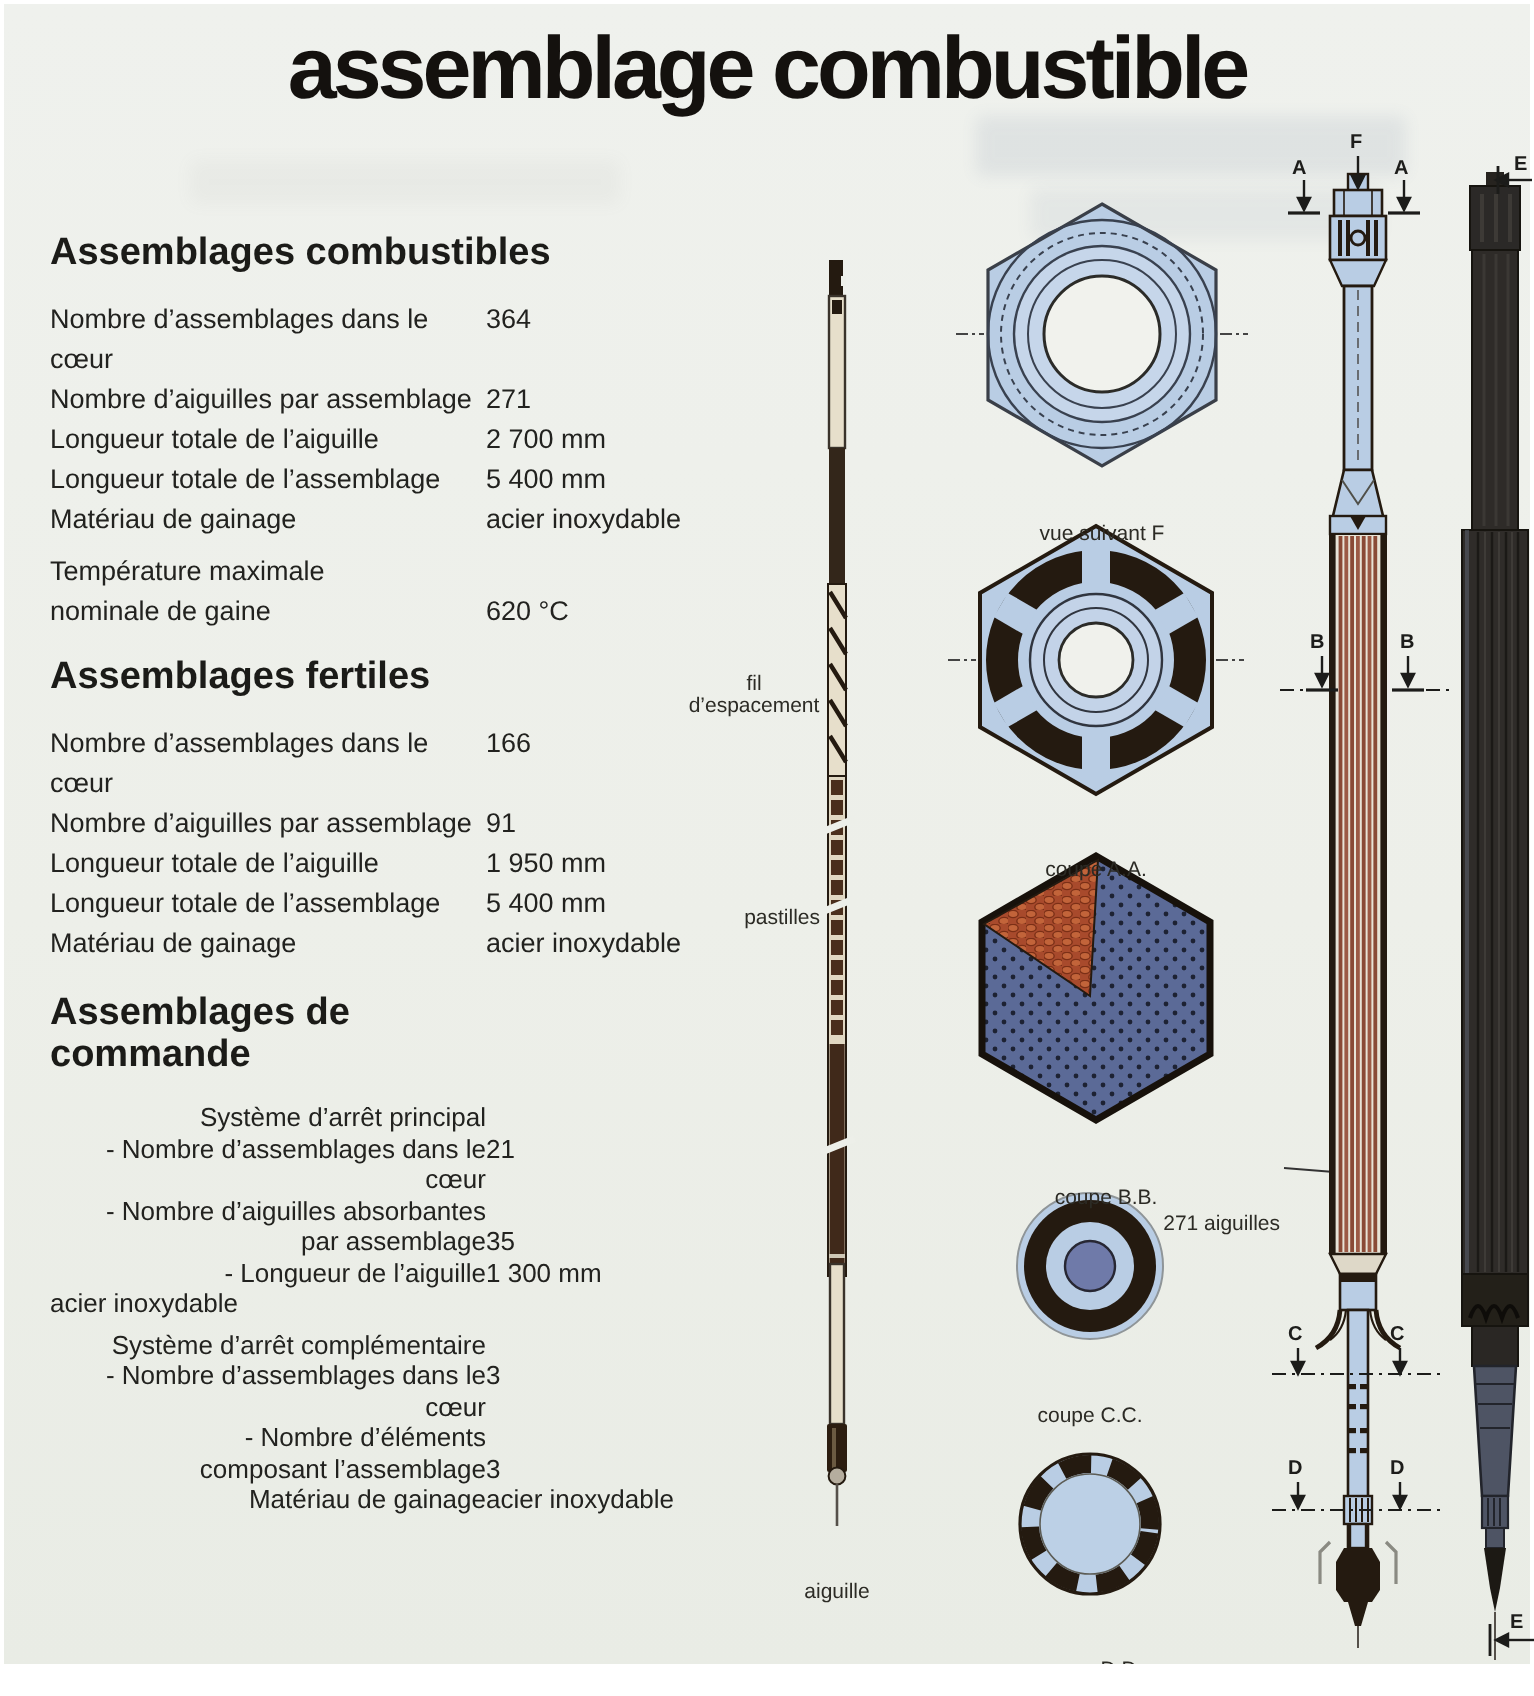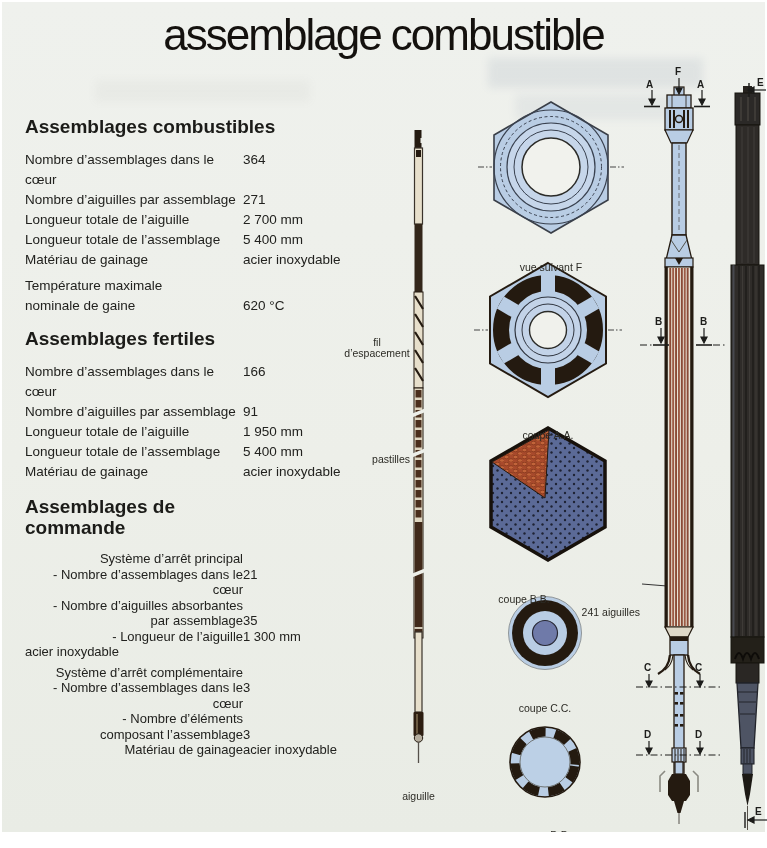--- a/index.html
+++ b/index.html
@@ -5,21 +5,21 @@
   html,body{margin:0;padding:0;background:#ffffff;}
   #screen{position:relative;width:767px;height:848px;overflow:hidden;
           font-family:"Liberation Sans","DejaVu Sans",sans-serif;background:#ffffff;}
   .page{position:absolute;left:2px;top:2px;width:763px;height:830px;
         background:linear-gradient(180deg,#eff1ed 0%,#edefe9 55%,#e9ece5 100%);}
   .ghost{position:absolute;filter:blur(4px);border-radius:3px;}
   .g1{left:488px;top:58px;width:215px;height:30px;background:#5a6e8e;opacity:.10;}
   .g2{left:515px;top:94px;width:175px;height:26px;background:#5a6e8e;opacity:.07;}
   .g3{left:95px;top:80px;width:215px;height:22px;background:#8a8a86;opacity:.06;}
   .title{position:absolute;left:0;top:10px;width:767px;text-align:center;
-         font-size:44px;font-weight:400;letter-spacing:-2px;color:#14110e;}
+         font-size:44px;font-weight:700;letter-spacing:-2px;color:#14110e;}
   .specs{position:absolute;left:25px;top:116px;width:316px;color:#22221f;}
   .specs h2{font-size:19px;line-height:21px;font-weight:700;margin:0 0 13px 0;color:#1b1b18;}
   .sec2{margin-top:12px;}
   .sec3{margin-top:14px;}
   .sec3 h2{width:235px;}
   .row{display:flex;font-size:13.5px;line-height:20px;}
   .sec3 .row{font-size:13px;line-height:15.5px;text-align:right;}
   .lbl{width:218px;flex:none;}
   .val{white-space:nowrap;}
   .gapT{margin-top:6px;}
@@ -372,22 +372,22 @@
 
   <div class="cap ctr wire-label" style="left:342px;top:307px;width:70px;">
     <span>fil</span>
     <span>d’espacement</span>
   </div>
   <div class="cap rgt" style="left:352px;top:423px;width:58px;">pastilles</div>
   <div class="cap ctr" style="left:391px;top:760px;width:55px;">aiguille</div>
 
   <div class="cap ctr" style="left:506px;top:231px;width:90px;">vue suivant F</div>
   <div class="cap ctr" style="left:503px;top:399px;width:90px;">coupe A.A.</div>
-  <div class="cap ctr" style="left:479px;top:563px;width:90px;">coupe B.B.</div>
-  <div class="cap rgt" style="left:556px;top:576px;width:84px;">241 aiguilles</div>
+  <div class="cap ctr" style="left:508px;top:563px;width:90px;">coupe B.B.</div>
+  <div class="cap rgt" style="left:556px;top:576px;width:84px;">271 aiguilles</div>
   <div class="cap ctr" style="left:500px;top:672px;width:90px;">coupe C.C.</div>
   <div class="cap ctr" style="left:500px;top:799px;width:90px;">coupe D.D.</div>
   <div class="cap ctr" style="left:634px;top:812px;width:90px;">coupe E.E.</div>
 
   <span class="mk" style="left:646px;top:79px;">A</span>
   <span class="mk" style="left:675px;top:66px;">F</span>
   <span class="mk" style="left:697px;top:79px;">A</span>
   <span class="mk" style="left:757px;top:77px;">E</span>
   <span class="mk" style="left:655px;top:316px;">B</span>
   <span class="mk" style="left:700px;top:316px;">B</span>

